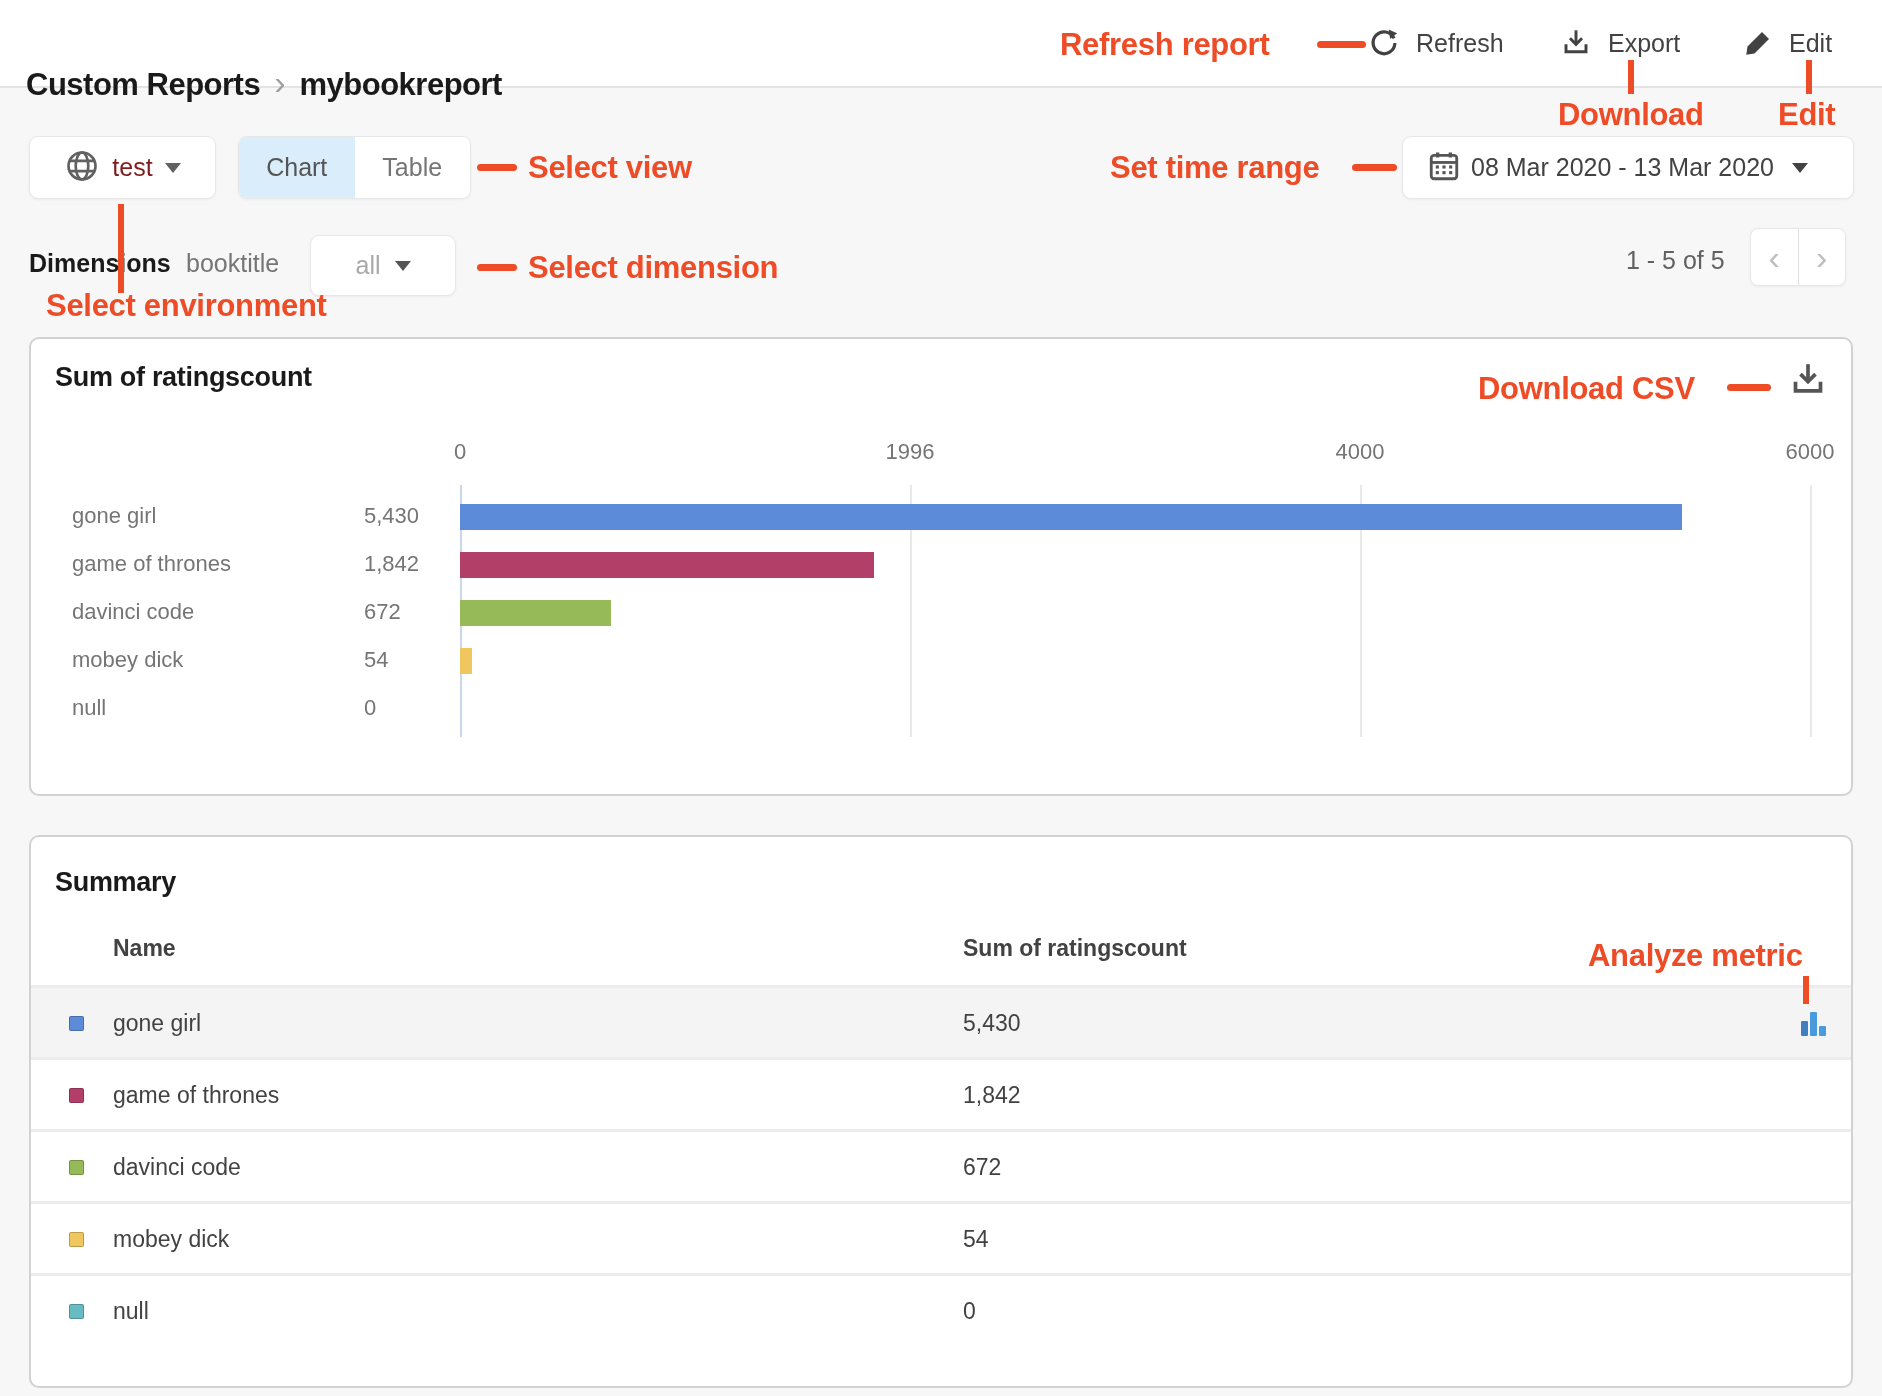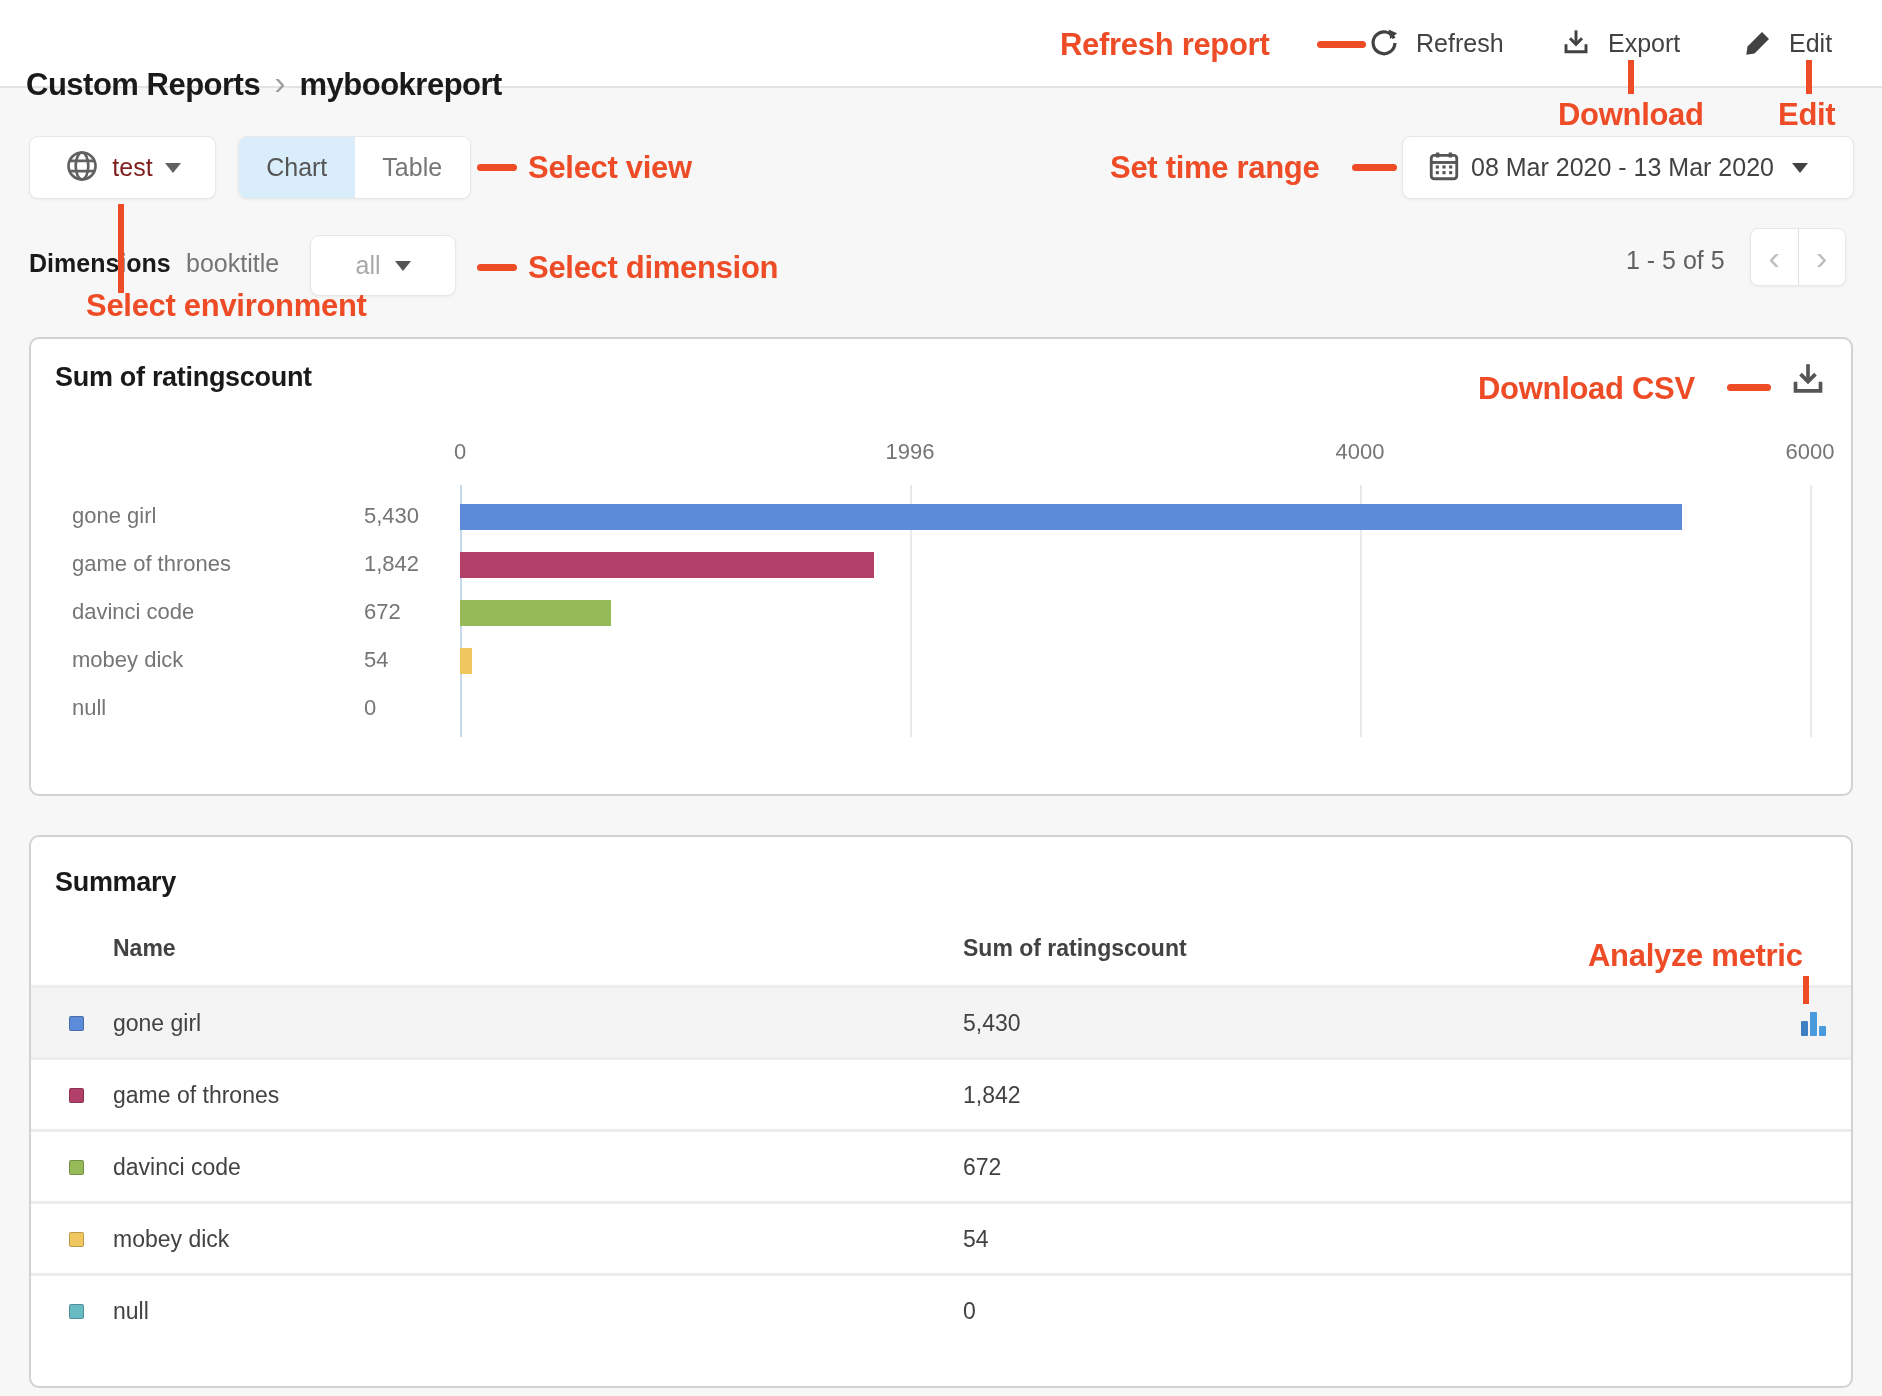--- a/index.html
+++ b/index.html
@@ -172,21 +172,21 @@
   <div class="dimlbl">Dimensions</div>
   <div class="dimname">booktitle</div>
   <div class="ctl alldd">
     <span class="lbl">all</span>
     <span class="caret"></span>
   </div>
 
   <div class="dash" style="left:477px; top:264px; width:40px;"></div>
   <div class="ann" style="left:528px; top:250px;">Select dimension</div>
   <div class="vline" style="left:118px; top:204px; height:89px;"></div>
-  <div class="ann" style="left:46px; top:288px;margin-left:40px;">Select environment</div>
+  <div class="ann" style="left:46px; top:288px;">Select environment</div>
 
   <div class="pglabel">1 - 5 of 5</div>
   <div class="ctl pager">
     <div class="pcell">‹</div>
     <div class="pcell">›</div>
   </div>
 
   <div class="card chartcard">
     <div class="cardtitle">Sum of ratingscount</div>
     <div class="ticks">

